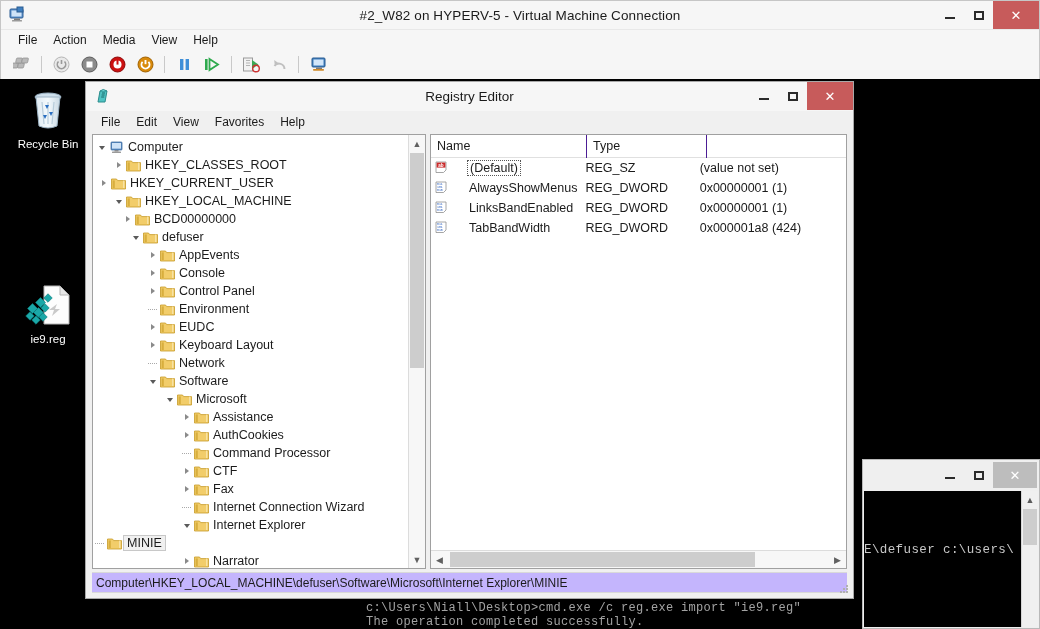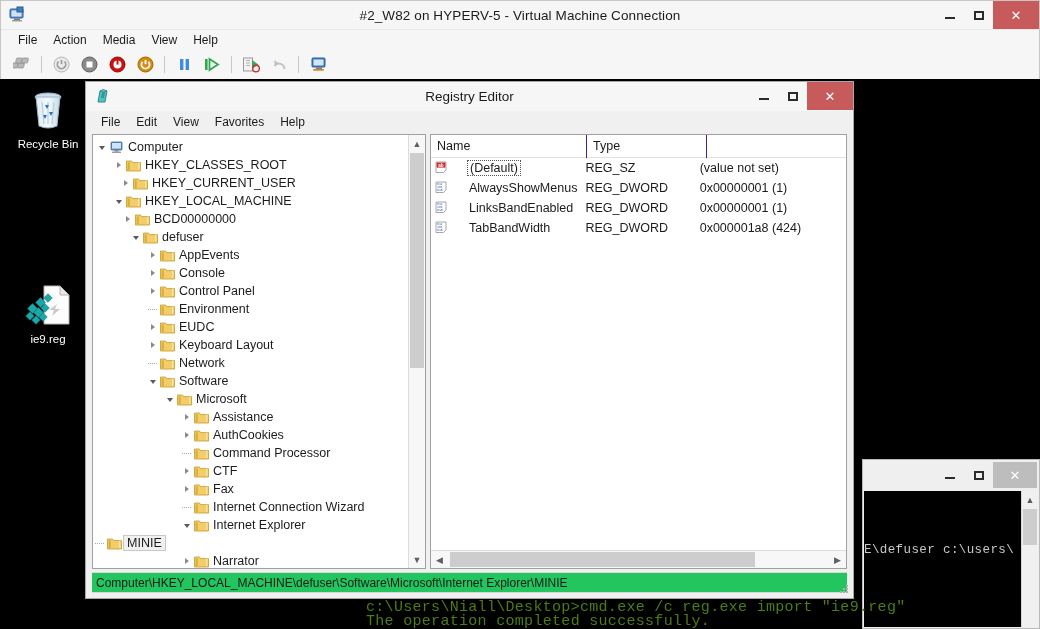--- a/index.html
+++ b/index.html
@@ -93,22 +93,22 @@
     height: 17px; display:flex; align-items:center; justify-content:center;
     font-size: 9px; color: #5a5a5a;
   }
   .cmd-scroll .thumb {
     position: absolute; top: 18px; left: 1px; right: 1px; height: 36px; background: #cdcdcd;
   }
 
   
   .console-text {
     position: absolute; left: 366px; top: 601px;
-    color: #4d7c0f; font-family: "Liberation Mono", monospace;
-    font-size: 15px; line-height: 14px; white-space: pre;
+    color: #a3a3a3; font-family: "Liberation Mono", monospace;
+    font-size: 12px; line-height: 14px; white-space: pre;
     letter-spacing: 0.3px;
   }
 
   
   .regedit {
     position: absolute; left: 85px; top: 81px; width: 769px; height: 518px;
     background: #f0f0f0; border: 1px solid #a8a8a8;
     box-shadow: 0 0 0 1px rgba(0,0,0,0.05);
   }
   .re-titlebar { height: 29px; background: #f6f6f6; position: relative; display: flex; align-items: center; }
@@ -174,21 +174,21 @@
   .hscroll {
     position: absolute; left: 0; right: 0; bottom: 0; height: 18px;
     background: #f7f7f7; border-top: 1px solid #dcdcdc; display: flex; align-items: center;
   }
   .hscroll .sb-arrow { width: 17px; height: 17px; display:flex;align-items:center;justify-content:center; font-size:9px;color:#606060; }
   .hscroll .track { flex: 1 1 auto; height: 17px; position: relative; }
   .hscroll .sb-thumb-h { position: absolute; top: 1px; bottom: 1px; left: 2px; width: 305px; background: #cdcdcd; }
 
   .re-status {
     position: absolute; left: 6px; right: 6px; bottom: 5px; height: 21px;
-    background: #22c55e; border: 1px solid #d9d9d9; border-left: none; border-right: none;
+    background: #c4b5fd; border: 1px solid #d9d9d9; border-left: none; border-right: none;
     display: flex; align-items: center; font-size: 12px; color: #1b1b1b; padding-left: 4px;
     white-space: nowrap; overflow: hidden;
   }
   .re-grip { position: absolute; right: 3px; bottom: 3px; width: 12px; height: 12px; }
 </style>
 </head>
 <body>
 
 <div id="root">
 
@@ -417,21 +417,21 @@
               </span>
               <span class="ficon">
                 <svg width="15" height="13" viewBox="0 0 15 13">
                   <path d="M0.5 2 h5 l1.2 1.6 h7.8 v8.4 h-14 z" fill="#f2cd6a" stroke="#c69a27" stroke-width="0.8"></path>
                   <rect x="1.6" y="3.4" width="2.2" height="7.6" fill="#d8ae3e"></rect>
                   <rect x="12" y="3.6" width="1.4" height="7.4" fill="#f7e2a3"></rect>
                 </svg>
               </span>
               <span class="tlabel">HKEY_CLASSES_ROOT</span>
             </div>
-            <div class="tnode" style="padding-left: 26px;">
+            <div class="tnode" style="padding-left: 4px;">
               <span class="twist">
                 <span class="tw-collapsed"></span>
               </span>
               <span class="ficon">
                 <svg width="15" height="13" viewBox="0 0 15 13">
                   <path d="M0.5 2 h5 l1.2 1.6 h7.8 v8.4 h-14 z" fill="#f2cd6a" stroke="#c69a27" stroke-width="0.8"></path>
                   <rect x="1.6" y="3.4" width="2.2" height="7.6" fill="#d8ae3e"></rect>
                   <rect x="12" y="3.6" width="1.4" height="7.4" fill="#f7e2a3"></rect>
                 </svg>
               </span>

